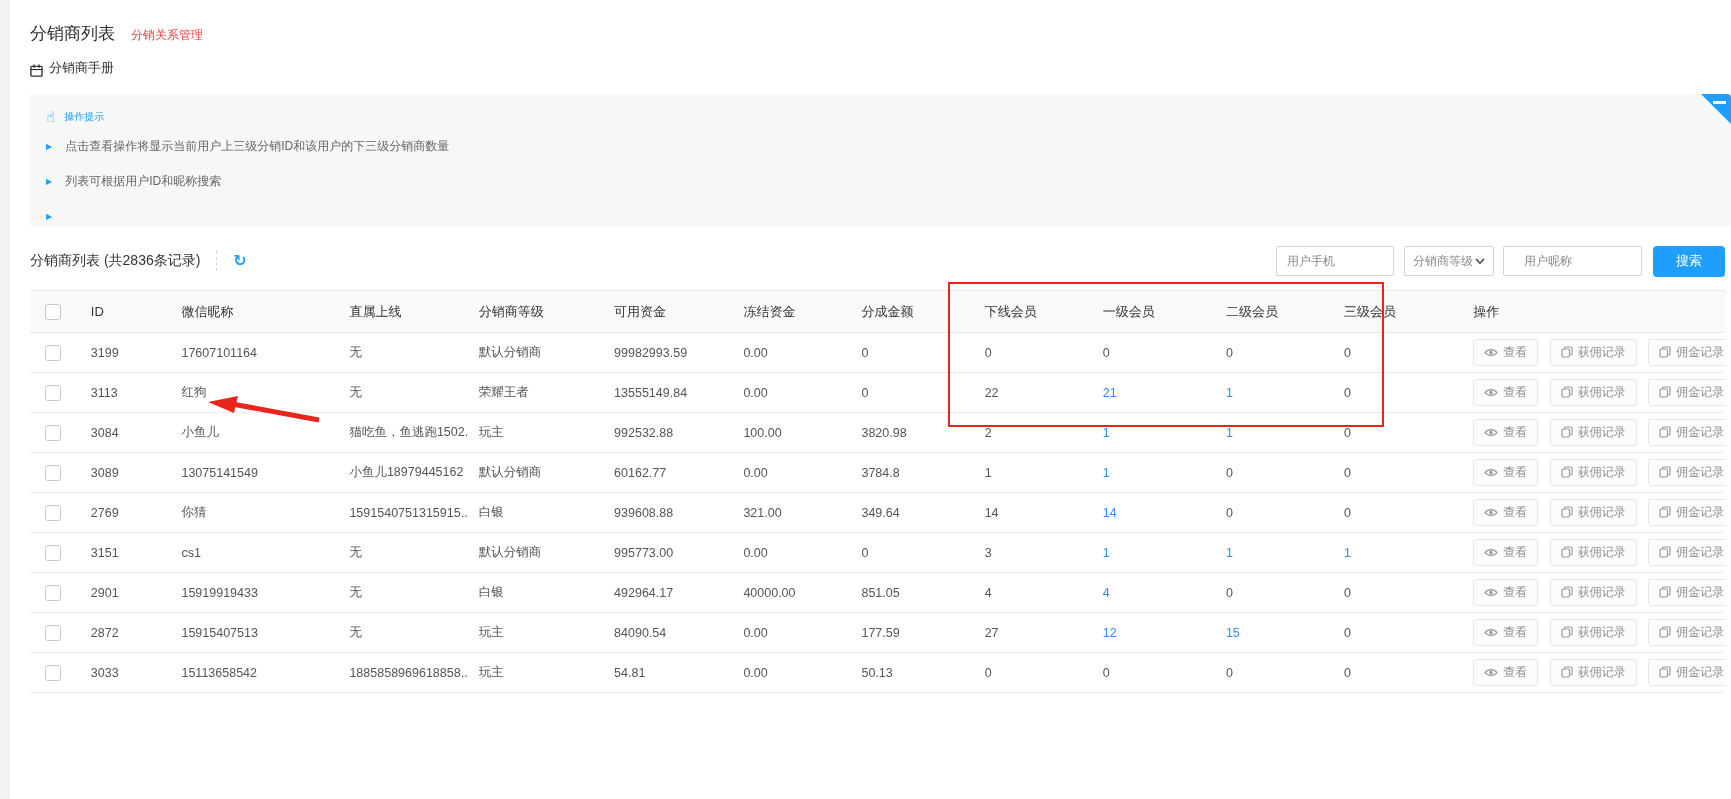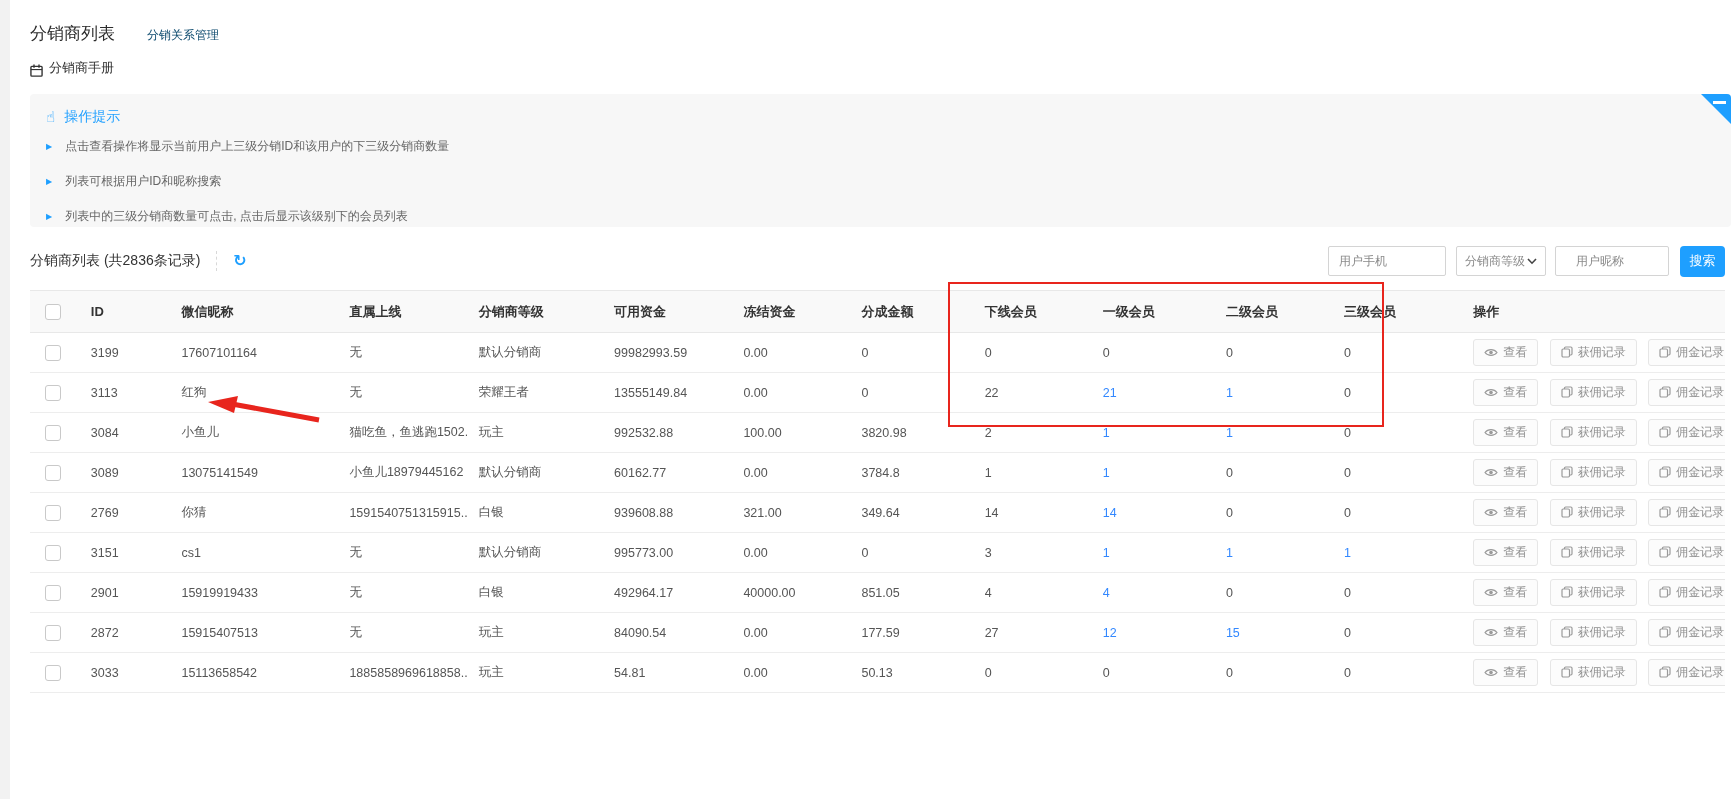--- a/index.html
+++ b/index.html
@@ -8,59 +8,59 @@
     position:relative; overflow:hidden; background:#fff;
     font-family:"Liberation Sans","DejaVu Sans",sans-serif;
     color:#333;
   }
   .left-strip { position:absolute; left:0; top:0; width:10px; height:799px; background:#f2f2f2; }
   .main { position:relative; margin-left:10px; padding:22px 0 0 20px; width:1721px; }
 
   
   .page-head { display:flex; align-items:baseline; }
   .page-title { font-size:17px; font-weight:400; color:#2b2b2b; }
-  .page-subtitle { font-size:12px; color:#0c4a6e; margin-left:32px; }
+  .page-subtitle { font-size:12px; color:#ef4444; margin-left:16px; }
   .manual-row { margin-top:14px; display:flex; align-items:flex-end; font-size:13px; color:#333; }
   .manual-row .ico { margin-right:6px; display:inline-flex; }
 
   
   .tips-panel { position:relative; margin-top:17px; width:1701px; height:133px;
     background:#f7f7f7; border-radius:4px; padding:13px 0 0 16px; overflow:hidden; }
   .tips-head { display:flex; align-items:center; height:20px; }
   .hand-ico { font-size:15px; color:#1e9fff; margin-right:9px; }
-  .tips-title { font-size:14px; color:#1e9fff; }
+  .tips-title { font-size:10px; color:#1e9fff; }
   .tip-item { display:flex; align-items:center; height:31px; margin-top:4px; }
   .tip-item:first-of-type { margin-top:10px; }
   .tip-bullet { font-size:8px; color:#1e9fff; margin-right:13px; }
   .tip-text { font-size:12px; color:#666; }
   .fold { position:absolute; top:0; right:0; width:0; height:0;
     border-left:30px solid transparent; border-top:30px solid #1e9fff; }
   .fold-minus { position:absolute; top:7px; right:5px; width:13px; height:3px; background:#fff; }
 
   
   .toolbar { margin-top:17px; height:34px; width:1695px; display:flex; align-items:center; }
   .list-title { font-size:14px; color:#333; white-space:nowrap; }
   .v-divider { height:20px; border-left:1px dashed #d8d8d8; margin:0 16px; }
   .refresh { font-size:16px; font-weight:bold; color:#1e9fff; cursor:pointer; line-height:1; }
   .toolbar .spacer { flex:1; }
   .tb-input { width:118px; height:30px; border:1px solid #d4d4d4; border-radius:2px;
     padding:0 10px; font-size:12px; color:#ec4899; outline:none; font-family:inherit; }
   .tb-input::placeholder { color:#8a8a8a; }
   .tb-select { width:90px; height:30px; border:1px solid #d4d4d4; border-radius:2px;
     margin-left:10px; display:flex; align-items:center; justify-content:space-between;
     padding:0 8px; font-size:12px; color:#8a8a8a; background:#fff; cursor:pointer; }
-  .tb-input.nickname { width:114px; margin-left:9px;padding-left:20px; }
-  .search-btn { margin-left:11px; width:45px; height:31px; background:#1e9fff; color:#fff;
+  .tb-input.nickname { width:139px; margin-left:9px;padding-left:20px; }
+  .search-btn { margin-left:11px; width:72px; height:31px; background:#1e9fff; color:#fff;
     border:none; border-radius:4px; font-size:13px; font-family:inherit; cursor:pointer; }
 
   
   table { margin-top:12px; width:1695px; border-collapse:collapse; table-layout:fixed; }
   thead tr { height:42px; background:#f9f9f9; }
   thead th { border-top:1px solid #e8e8e8; border-bottom:1px solid #e8e8e8;
-    font-size:13px; color:#333; font-weight:bold; text-align:left; padding-left:12px; }
+    font-size:13px; color:#333; font-weight:normal; text-align:left; padding-left:12px; }
   tbody tr { height:40px; border-bottom:1px solid #ededed; }
   tbody td { font-size:12.5px; color:#555; text-align:left; padding-left:12px;
     white-space:nowrap; overflow:hidden; }
   th.c-check, td.c-check { padding-left:15px; }
   .cb { display:inline-block; width:16px; height:16px; background:#fff;
     border:1px solid #c9c9c9; border-radius:3px; vertical-align:middle; cursor:pointer; }
   .lnk { color:#3388ff; cursor:pointer; }
   .act-btn { display:inline-flex; align-items:center; gap:5px; height:27px; padding:11px 10px;
     background:#fcfcfc; border:1px solid #e6e6e6; border-radius:3px; color:#8e8e8e;
     font-size:12px; font-family:inherit; margin-right:8px; cursor:pointer; white-space:nowrap; }
@@ -103,21 +103,20 @@
     <div class="tip-item">
       <span class="tip-bullet">▶</span>
       <span class="tip-text">点击查看操作将显示当前用户上三级分销ID和该用户的下三级分销商数量</span>
     </div>
     <div class="tip-item">
       <span class="tip-bullet">▶</span>
       <span class="tip-text">列表可根据用户ID和昵称搜索</span>
     </div>
     <div class="tip-item">
       <span class="tip-bullet">▶</span>
-      <span class="tip-text">列表中的三级分销商数量可点击, 点击后显示该级别下的会员列表</span>
     </div>
     <div class="fold"></div>
     <div class="fold-minus"></div>
   </div>
 
   <div class="toolbar">
     <span class="list-title"><span>分销商列表</span> <span>(共2836条记录)</span></span>
     <span class="v-divider"></span>
     <span class="refresh">↻</span>
     <span class="spacer"></span>

